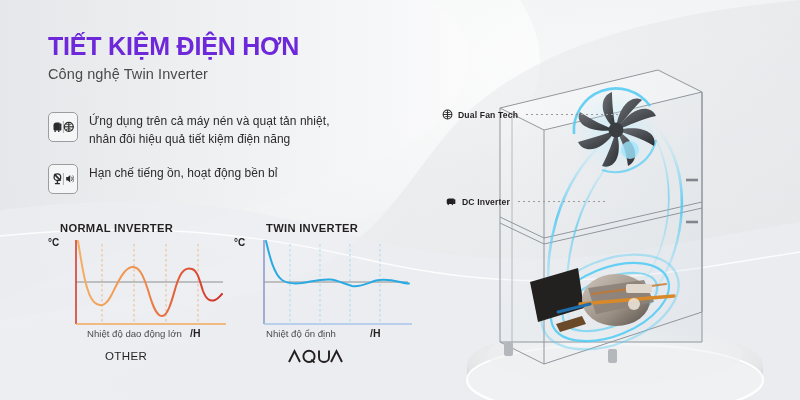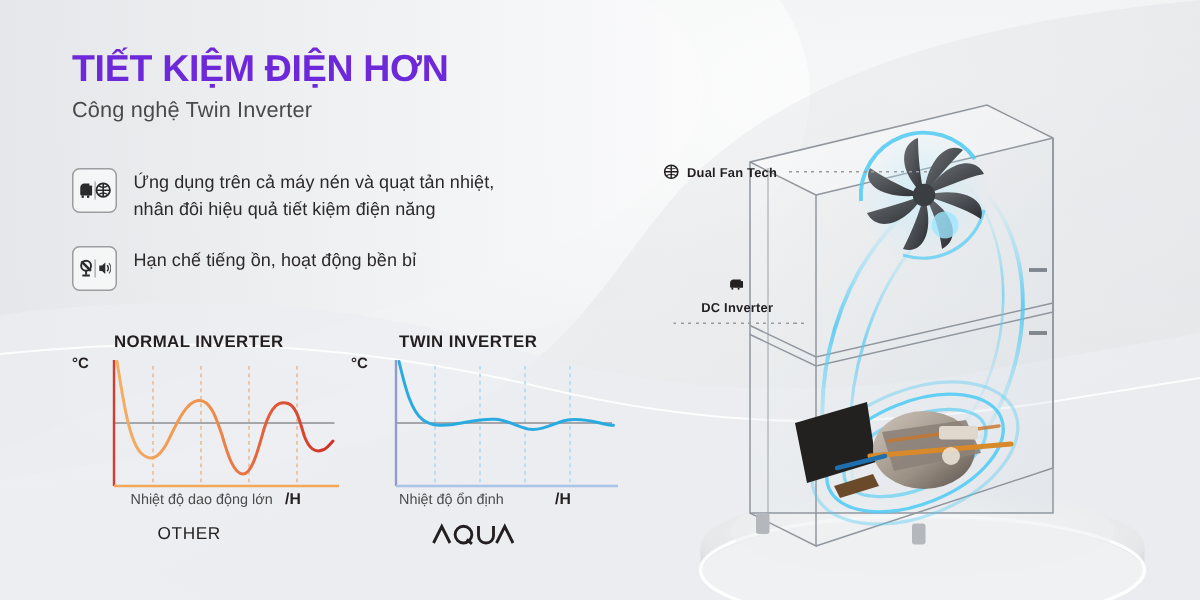--- a/index.html
+++ b/index.html
@@ -46,21 +46,21 @@
   }
 
   
   .chart { position:absolute; }
   .chart-normal { left:48px; top:222px; width:200px; height:160px; }
   .chart-twin   { left:228px; top:222px; width:200px; height:160px; }
   .chart-title {
     position:absolute; top:0; font-size:11.2px; font-weight:bold;
     color:#231f20; letter-spacing:0.3px; white-space:nowrap;
   }
-  .chart-normal .chart-title { left:28px; }
+  .chart-normal .chart-title { left:12px; }
   .chart-twin   .chart-title { left:38px;text-align:center; }
   .unit {
     position:absolute; top:15px; font-size:10px; font-weight:bold; color:#231f20;
   }
   .chart-normal .unit { left:0px; }
   .chart-twin   .unit { left:6px; }
   .plot { position:absolute; left:0; top:14px; width:200px; height:100px; }
   .xcaption {
     position:absolute; top:106px; font-size:9.6px; color:#4b4b4d; white-space:nowrap;
   }
@@ -78,21 +78,21 @@
   .chart-normal .brandline { left:57px; }
   .aqua-logo {
     position:absolute; left:60px; top:126px;
     display:flex; align-items:center;
   }
 
   
   .product { position:absolute; left:430px; top:0; width:370px; height:351px;margin-top:12px; }
   .callout { position:absolute; display:flex; align-items:center; gap:5px; }
   .callout-fan { left:12px; top:97px; }
-  .callout-dc  { left:16px; top:172px;flex-direction:column; }
+  .callout-dc  { left:16px; top:184px; }
   .callout-label {
     font-size:8.6px; font-weight:bold; color:#231f20; white-space:nowrap;
     letter-spacing:0.15px;
   }
   .callout-icon { width:11px; height:11px; display:block; flex:0 0 11px; }
   .leader {
     height:1px; width:95px;
     background:repeating-linear-gradient(90deg,#9a9b9e 0 2px,transparent 2px 5px);
     margin-left:3px;
   }

